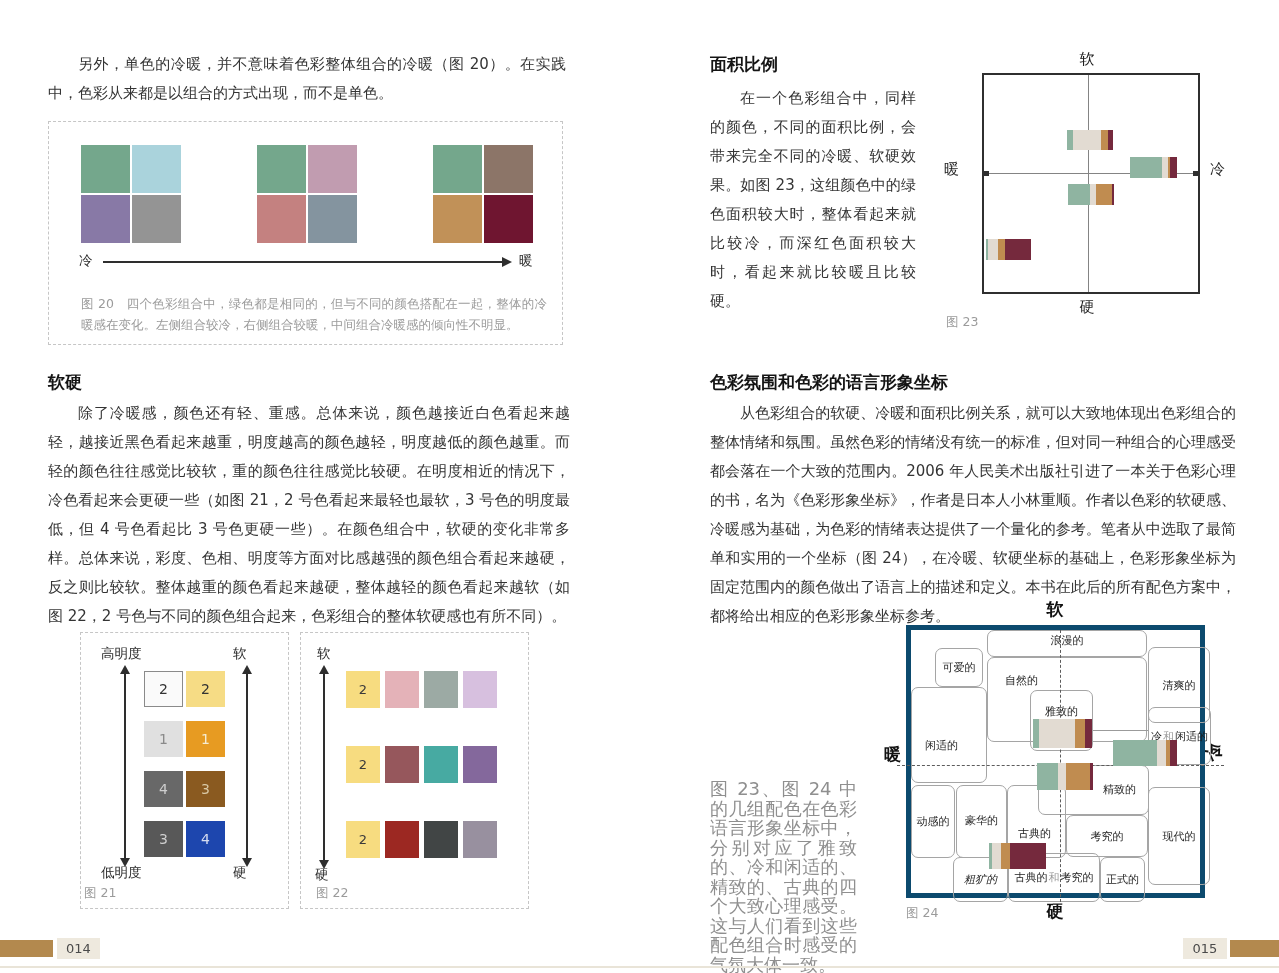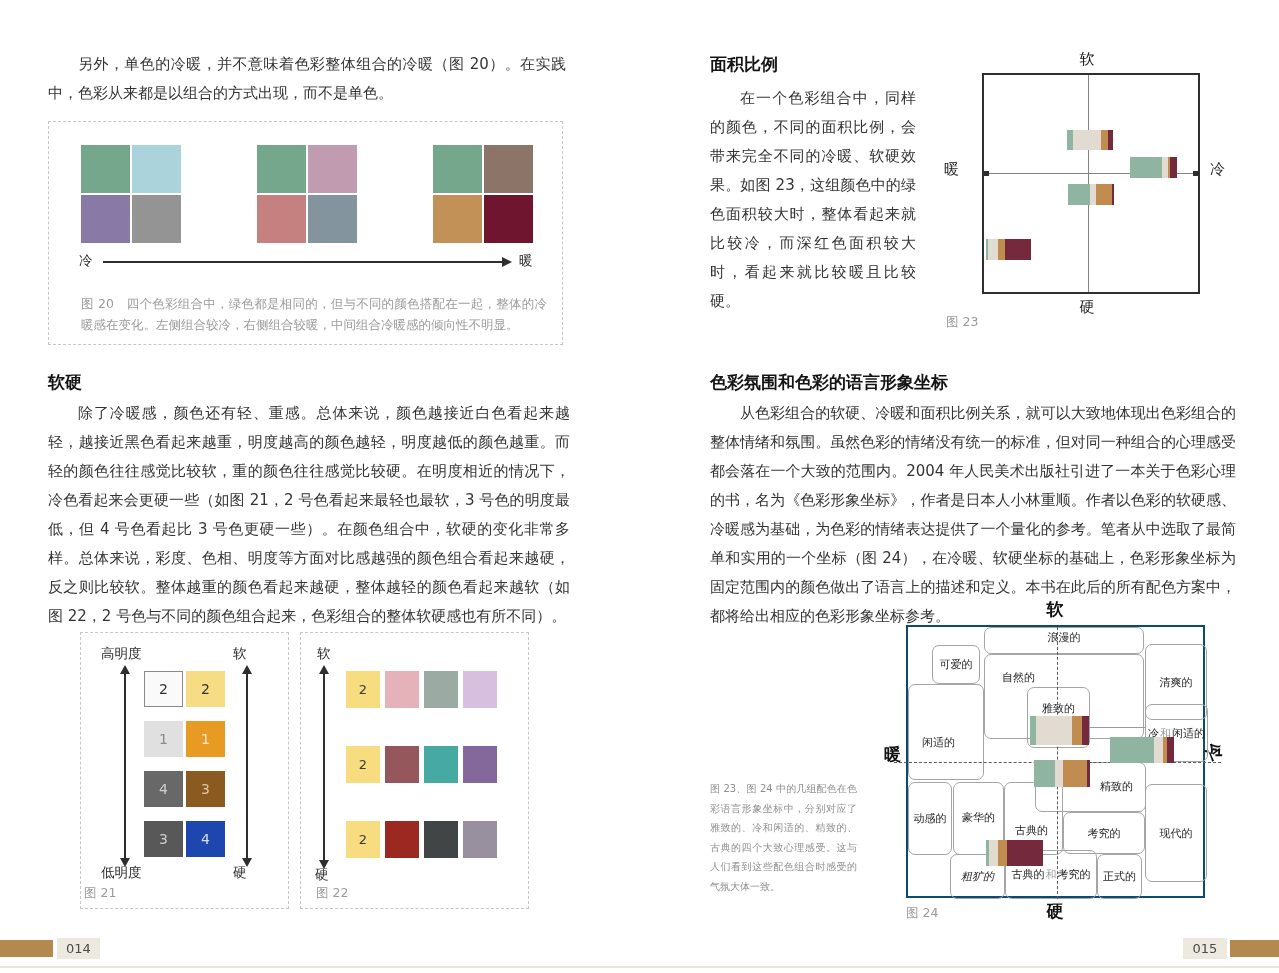--- a/index.html
+++ b/index.html
@@ -42,39 +42,39 @@
   
   .f23 { position:absolute; left:982px; top:73px; width:218px; height:221px;
          border:2px solid #2f2f2f; background:#fff; }
   .axline-v { position:absolute; width:1px; background:#848484; }
   .axline-h { position:absolute; height:1px; background:#848484; }
   .dot { position:absolute; width:5px; height:5px; background:#2e2e2e; }
   .ax23 { font-size:15px; color:#1f1f1f; }
 
   
   .f24 { position:absolute; left:906px; top:625px; width:299px; height:273px;
-         border:2px solid #0c4a6e; background:#fff; }
+         border:5px solid #0c4a6e; background:#fff; }
   .r { position:absolute; border:1px solid #a5a5a5; border-radius:7px;
        display:flex; align-items:center; justify-content:center;
        font-size:11px; color:#1c1c1c; background:transparent; }
   .r .lab-abs { position:absolute; }
   .mid { color:#9a9a9a; padding:0 1px; }
   .dash-v { position:absolute; width:0; border-left:1px dashed #5c5c5c; }
   .dash-h { position:absolute; height:0; border-top:1px dashed #5c5c5c; }
   .ax24 { font-size:17px; font-weight:bold; color:#111; }
 
   .bar { position:absolute; display:flex; }
   .bar > div { height:100%; }
 
   .pn { position:absolute; background:#eee9de; color:#4a4a4a; font-size:13px;
         display:flex; align-items:center; justify-content:center; }
   .tanbar { position:absolute; background:#b3894e; }
   .bottomrule { position:absolute; left:0; width:1279px; height:2px; background:#e9e4d8; }
 
-  .sidecap { font-size:10px; line-height:19.5px; color:#8f8f8f; text-align:justify; }
+  .sidecap { font-size:18px; line-height:19.5px; color:#8f8f8f; text-align:justify; }
 </style>
 </head>
 <body>
 
 <p class="body-text indent abs" style="left:48px; top:50px; width:518px;">另外，单色的冷暖，并不意味着色彩整体组合的冷暖（图 20）。在实践中，色彩从来都是以组合的方式出现，而不是单色。</p>
 
 <div class="figbox" style="left:48px; top:121px; width:515px; height:224px;">
   <div class="g20 abs" style="left:32px; top:23px;">
       <div class="sw" style="background: rgb(116, 167, 140);"></div>
       <div class="sw" style="background: rgb(170, 211, 220);"></div>
@@ -196,21 +196,21 @@
   <div class="bar" style="left:2px; top:164px; width:45px; height:21px;">
       <div style="width: 5%; background: rgb(143, 180, 161);"></div>
       <div style="width: 21%; background: rgb(226, 219, 210);"></div>
       <div style="width: 16%; background: rgb(192, 140, 80);"></div>
       <div style="width: 58%; background: rgb(117, 41, 61);"></div>
     </div>
 </div>
 <span class="cap abs" style="left:946px; top:314px;">图 23</span>
 
 <h2 class="h2 abs" style="left:710px; top:371px;">色彩氛围和色彩的语言形象坐标</h2>
-<p class="body-text indent abs" style="left:710px; top:399px; width:526px;">从色彩组合的软硬、冷暖和面积比例关系，就可以大致地体现出色彩组合的整体情绪和氛围。虽然色彩的情绪没有统一的标准，但对同一种组合的心理感受都会落在一个大致的范围内。2004 年人民美术出版社引进了一本关于色彩心理的书，名为《色彩形象坐标》，作者是日本人小林重顺。作者以色彩的软硬感、冷暖感为基础，为色彩的情绪表达提供了一个量化的参考。笔者从中选取了最简单和实用的一个坐标（图 24），在冷暖、软硬坐标的基础上，色彩形象坐标为固定范围内的颜色做出了语言上的描述和定义。本书在此后的所有配色方案中，都将给出相应的色彩形象坐标参考。</p>
+<p class="body-text indent abs" style="left:710px; top:399px; width:526px;">从色彩组合的软硬、冷暖和面积比例关系，就可以大致地体现出色彩组合的整体情绪和氛围。虽然色彩的情绪没有统一的标准，但对同一种组合的心理感受都会落在一个大致的范围内。2006 年人民美术出版社引进了一本关于色彩心理的书，名为《色彩形象坐标》，作者是日本人小林重顺。作者以色彩的软硬感、冷暖感为基础，为色彩的情绪表达提供了一个量化的参考。笔者从中选取了最简单和实用的一个坐标（图 24），在冷暖、软硬坐标的基础上，色彩形象坐标为固定范围内的颜色做出了语言上的描述和定义。本书在此后的所有配色方案中，都将给出相应的色彩形象坐标参考。</p>
 
 <p class="sidecap abs" style="left:710px; top:779px; width:147px;">图 23、图 24 中的几组配色在色彩语言形象坐标中，分别对应了雅致的、冷和闲适的、精致的、古典的四个大致心理感受。这与人们看到这些配色组合时感受的气氛大体一致。</p>
 
 <span class="ax24 abs" style="left:1040px; top:598px; width:30px; text-align:center;">软</span>
 <span class="ax24 abs" style="left:884px; top:743px;">暖</span>
 <span class="ax24 abs" style="left:1206px; top:740px; transform:rotate(-38deg);">冷</span>
 <span class="ax24 abs" style="left:1040px; top:900px; width:30px; text-align:center;">硬</span>
 
 <div class="f24">
 

